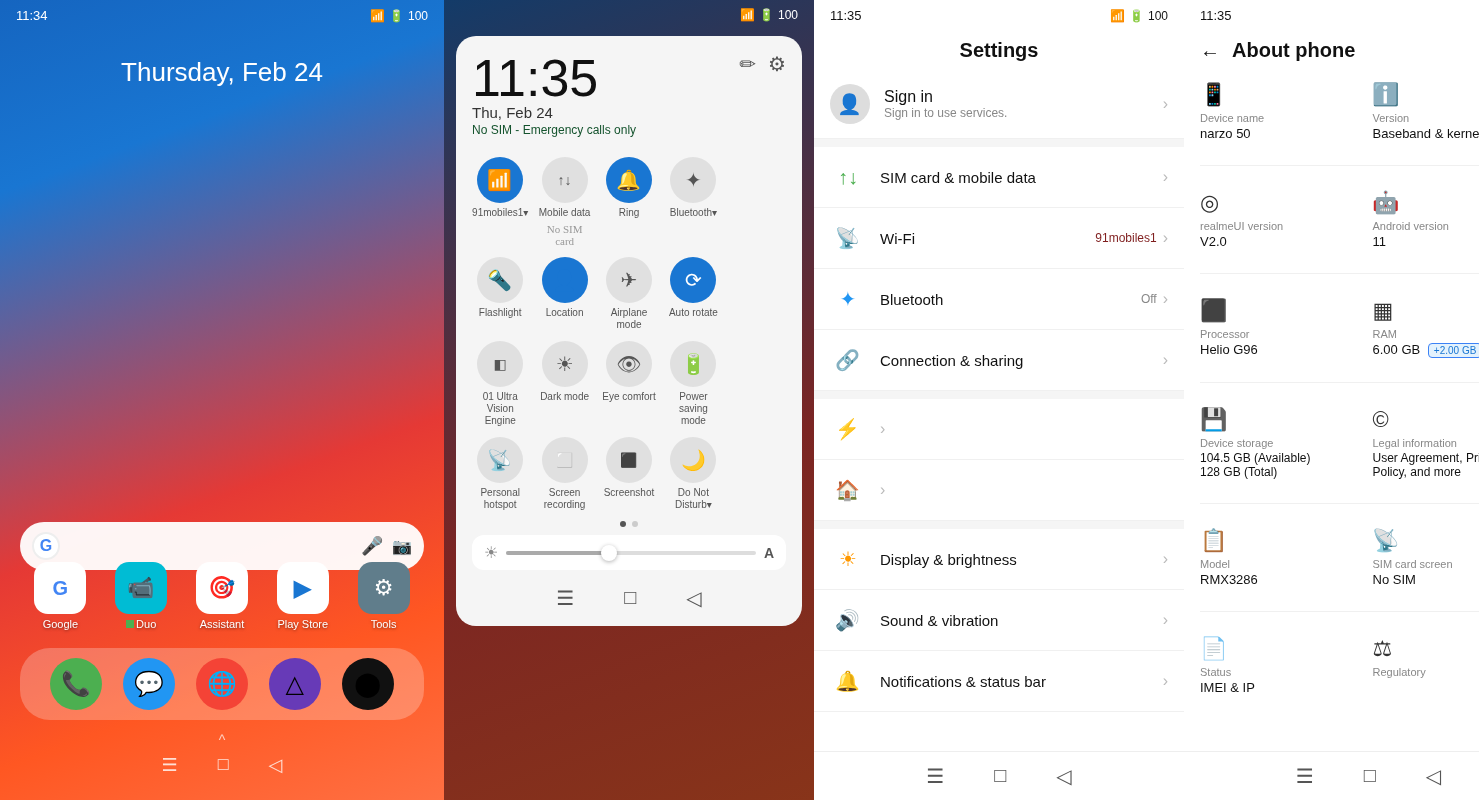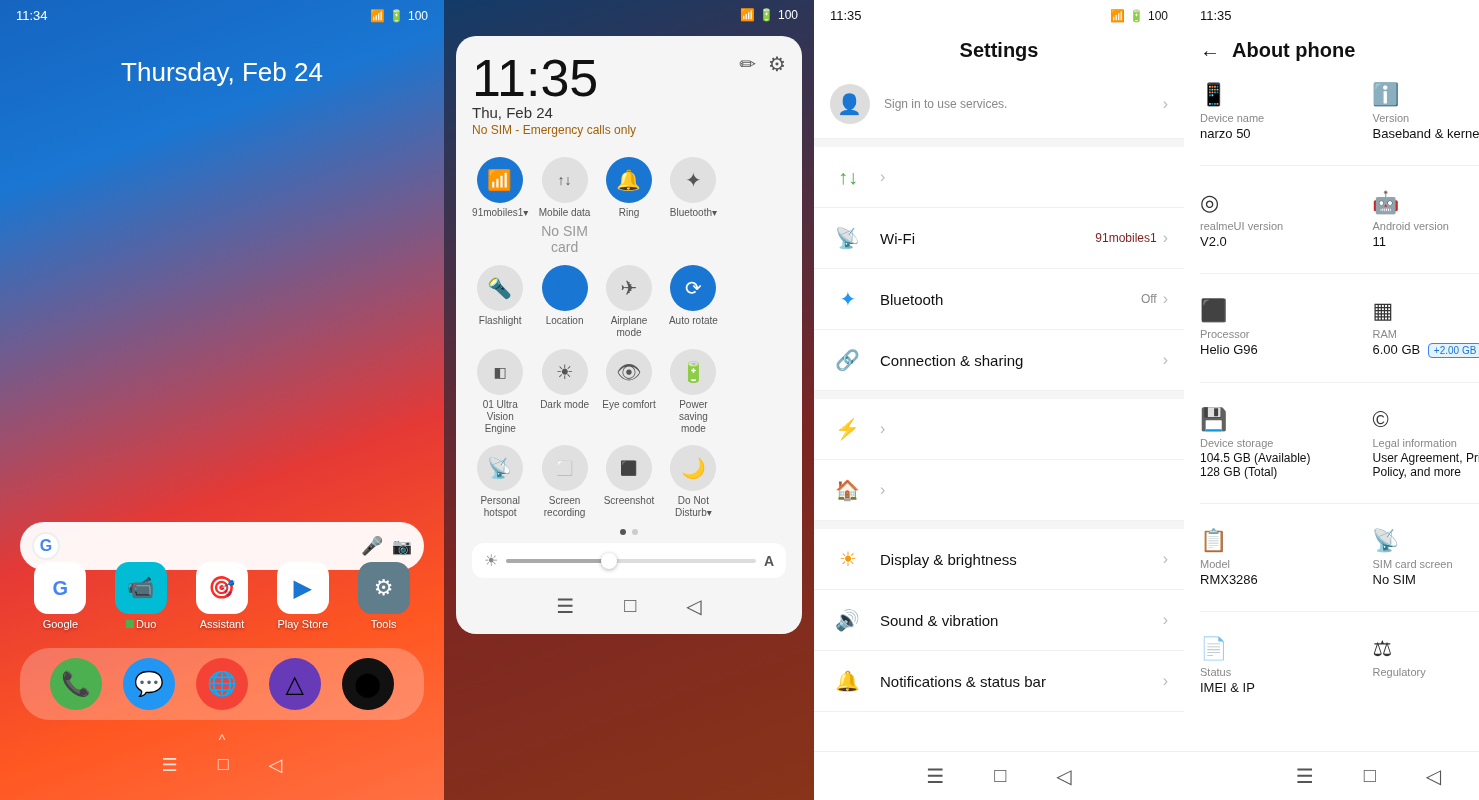--- a/index.html
+++ b/index.html
@@ -171,21 +171,21 @@
       margin-bottom: 4px;
     }
     .shade-time {
       font-size: 52px;
       font-weight: 300;
       color: #111;
       line-height: 1;
     }
     .shade-header-icons { display: flex; gap: 12px; color: #555; font-size: 20px; }
     .shade-date { font-size: 15px; color: #333; font-weight: 500; margin-bottom: 2px; }
-    .shade-sim { font-size: 12px; color: #a16207; margin-bottom: 16px; }
+    .shade-sim { font-size: 12px; color: #14532d; margin-bottom: 16px; }
 
     .quick-tiles {
       display: grid;
       grid-template-columns: repeat(5, 1fr);
       gap: 8px;
       margin-bottom: 10px;
     }
     .tile {
       display: flex;
       flex-direction: column;
@@ -195,21 +195,21 @@
     .tile-btn {
       width: 46px; height: 46px;
       border-radius: 50%;
       display: flex; align-items: center; justify-content: center;
       font-size: 20px;
       cursor: pointer;
     }
     .tile-btn.active { background: #1976d2; color: white; }
     .tile-btn.inactive { background: #e0e0e0; color: #555; }
     .tile-label { font-size: 10px; color: #555; text-align: center; line-height: 1.2; }
-    .tile-sublabel { font-size: 14px; color: #999; text-align: center; }
+    .tile-sublabel { font-size: 11px; color: #999; text-align: center; font-family: Liberation Serif, serif; }
 
     .brightness-row {
       display: flex;
       align-items: center;
       gap: 8px;
       margin-top: 8px;
       background: white;
       border-radius: 12px;
       padding: 8px 12px;
     }
@@ -568,28 +568,32 @@
       <span>100</span>
     </div>
   </div>
   <div class="settings-title">Settings</div>
 
   <div class="settings-list">
 
     <div class="settings-signin">
       <div class="signin-avatar">👤</div>
       <div class="signin-text">
+        <div class="signin-title">Sign in</div>
         <div class="signin-sub">Sign in to use services.</div>
       </div>
       <span class="settings-chevron">›</span>
     </div>
     <div class="settings-divider"></div>
 
     <div class="settings-item">
       <div class="settings-icon" style="color:#4caf50;">↑↓</div>
+      <div class="settings-item-text">
+        <div class="settings-item-title">SIM card &amp; mobile data</div>
+      </div>
       <span class="settings-chevron">›</span>
     </div>
 
     <div class="settings-item">
       <div class="settings-icon" style="color:#2196f3;">📡</div>
       <div class="settings-item-text">
         <div class="settings-item-title">Wi-Fi</div>
       </div>
       <span style="font-size:12px;color:#7f1d1d;margin-right:6px;">91mobiles1</span>
       <span class="settings-chevron">›</span>

